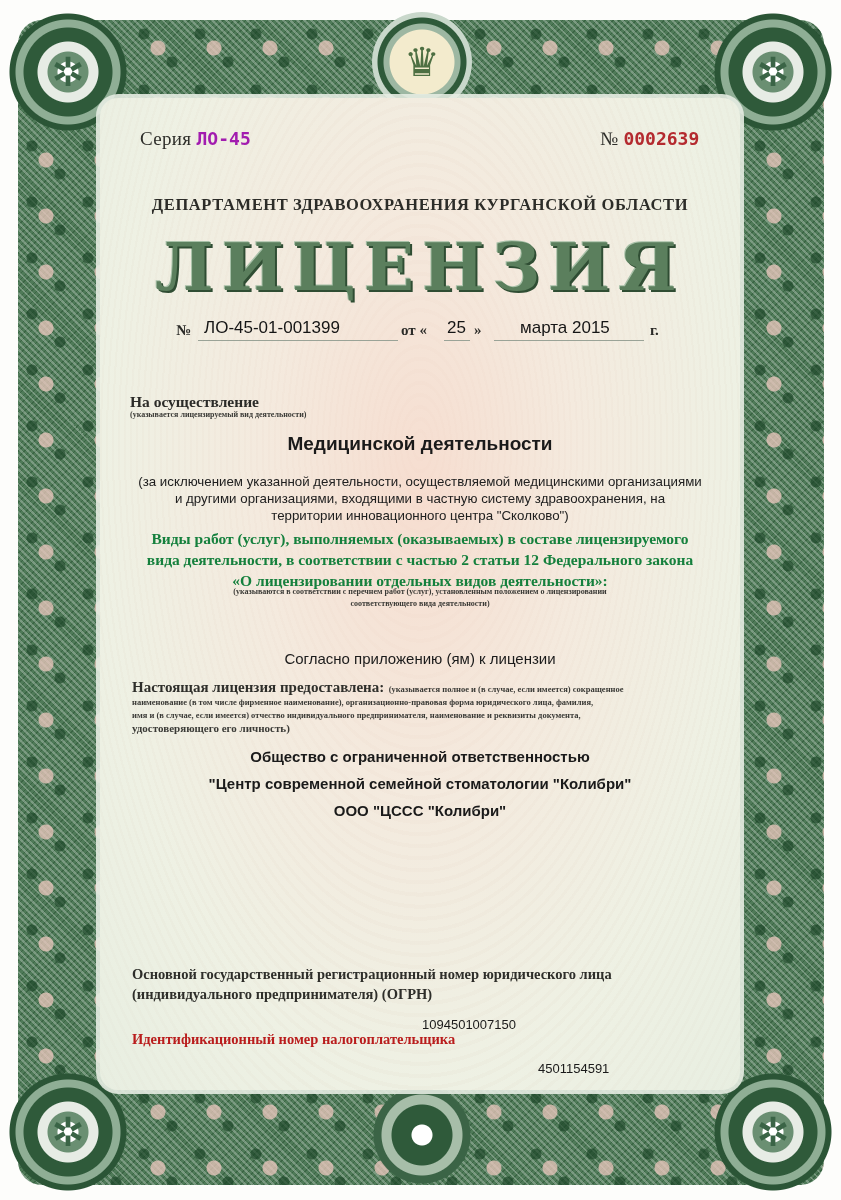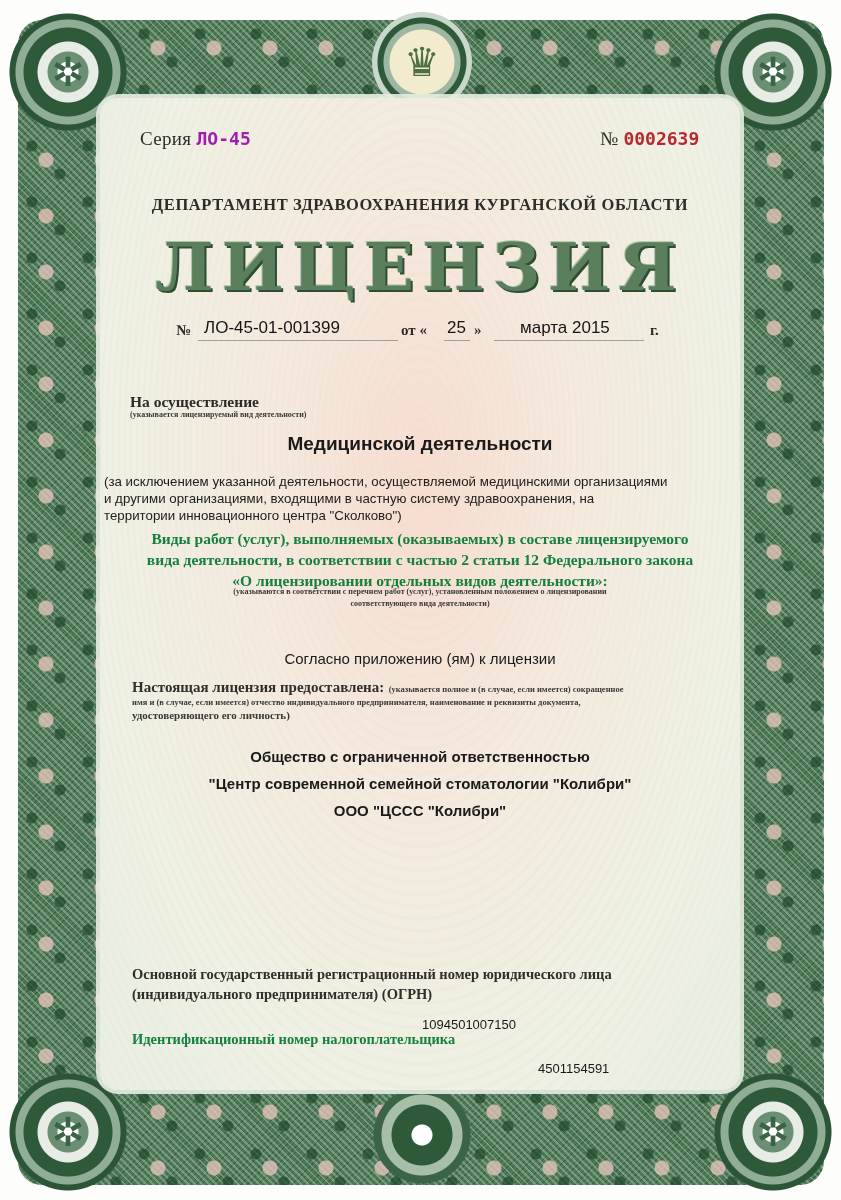--- a/index.html
+++ b/index.html
@@ -127,48 +127,49 @@
   <span class="l" style="left:298px;">»</span>
   <div class="field" style="left:318px;width:150px;">
     <span class="v" style="position:absolute;left:26px;top:0;">марта 2015</span>
   </div>
   <span class="l" style="left:474px;">г.</span>
 </div>
 
 <div class="abs left-label" style="top:393px;font-size:15.5px;">На осуществление</div>
 <div class="abs note" style="left:130px;top:410px;">(указывается лицензируемый вид деятельности)</div>
 <div class="abs center line-sans" style="top:433px;font-size:19px;font-weight:bold;">Медицинской деятельности</div>
-<div class="abs line-sans" style="left:104px;width:632px;top:473px;font-size:13.3px;line-height:17px;color:#202020;">
+<div class="abs line-sans" style="left:104px;width:632px;top:473px;font-size:13.3px;text-align:center;line-height:17px;color:#202020;">
   <div style="white-space:nowrap;">(за исключением указанной деятельности, осуществляемой медицинскими организациями</div>
   <div>и другими организациями, входящими в частную систему здравоохранения, на</div>
   <div>территории инновационного центра "Сколково")</div>
 </div>
 
 <div class="abs center serif" style="top:528px;font-size:15.5px;font-weight:bold;line-height:21px;color:#15803d;">
   <div>Виды работ (услуг), выполняемых (оказываемых) в составе лицензируемого</div>
   <div>вида деятельности, в соответствии с частью 2 статьи 12 Федерального закона</div>
   <div>«О лицензировании отдельных видов деятельности»:</div>
 </div>
 <div class="abs center note" style="top:586px;line-height:12px;">
   <div>(указываются в соответствии с перечнем работ (услуг), установленным положением о лицензировании</div>
   <div>соответствующего вида деятельности)</div>
 </div>
 <div class="abs center line-sans" style="top:650px;font-size:15px;font-weight:normal;">Согласно приложению (ям) к лицензии</div>
 
 <div class="abs" style="left:132px;top:680px;width:590px;line-height:13px;">
   <span class="serif" style="font-weight:bold;font-size:15px;color:#2e2e2a;">Настоящая лицензия предоставлена:</span>
   <span class="note" style="font-size:8.5px;">(указывается полное и (в случае, если имеется) сокращенное</span>
+  <div class="note" style="font-size:8.5px;white-space:nowrap;">наименование (в том числе фирменное наименование), организационно-правовая форма юридического лица, фамилия,</div>
   <div class="note" style="font-size:8.5px;white-space:nowrap;">имя и (в случае, если имеется) отчество индивидуального предпринимателя, наименование и реквизиты документа,</div>
   <div class="note" style="font-size:11px;">удостоверяющего его личность)</div>
 </div>
 <div class="abs center line-sans" style="top:743px;font-size:15px;font-weight:bold;line-height:27px;">
   <div>Общество с ограниченной ответственностью</div>
   <div>"Центр современной семейной стоматологии "Колибри"</div>
   <div>ООО "ЦССС "Колибри"</div>
 </div>
 
 <div class="abs serif" style="left:132px;top:964px;font-size:14.5px;font-weight:bold;line-height:20px;color:#2e2e2a;">
   <div>Основной государственный регистрационный номер юридического лица</div>
   <div>(индивидуального предпринимателя) (ОГРН)</div>
 </div>
 <div class="abs line-sans" style="left:422px;top:1017px;font-size:13px;">1094501007150</div>
-<div class="abs serif" style="left:132px;top:1031px;font-size:14.5px;font-weight:bold;color:#15803d;">Идентификационный номер налогоплательщика</div>
+<div class="abs serif" style="left:132px;top:1031px;font-size:14.5px;font-weight:bold;color:#b91c1c;">Идентификационный номер налогоплательщика</div>
 <div class="abs line-sans" style="left:538px;top:1061px;font-size:13px;">4501154591</div>
 
 </body></html>

